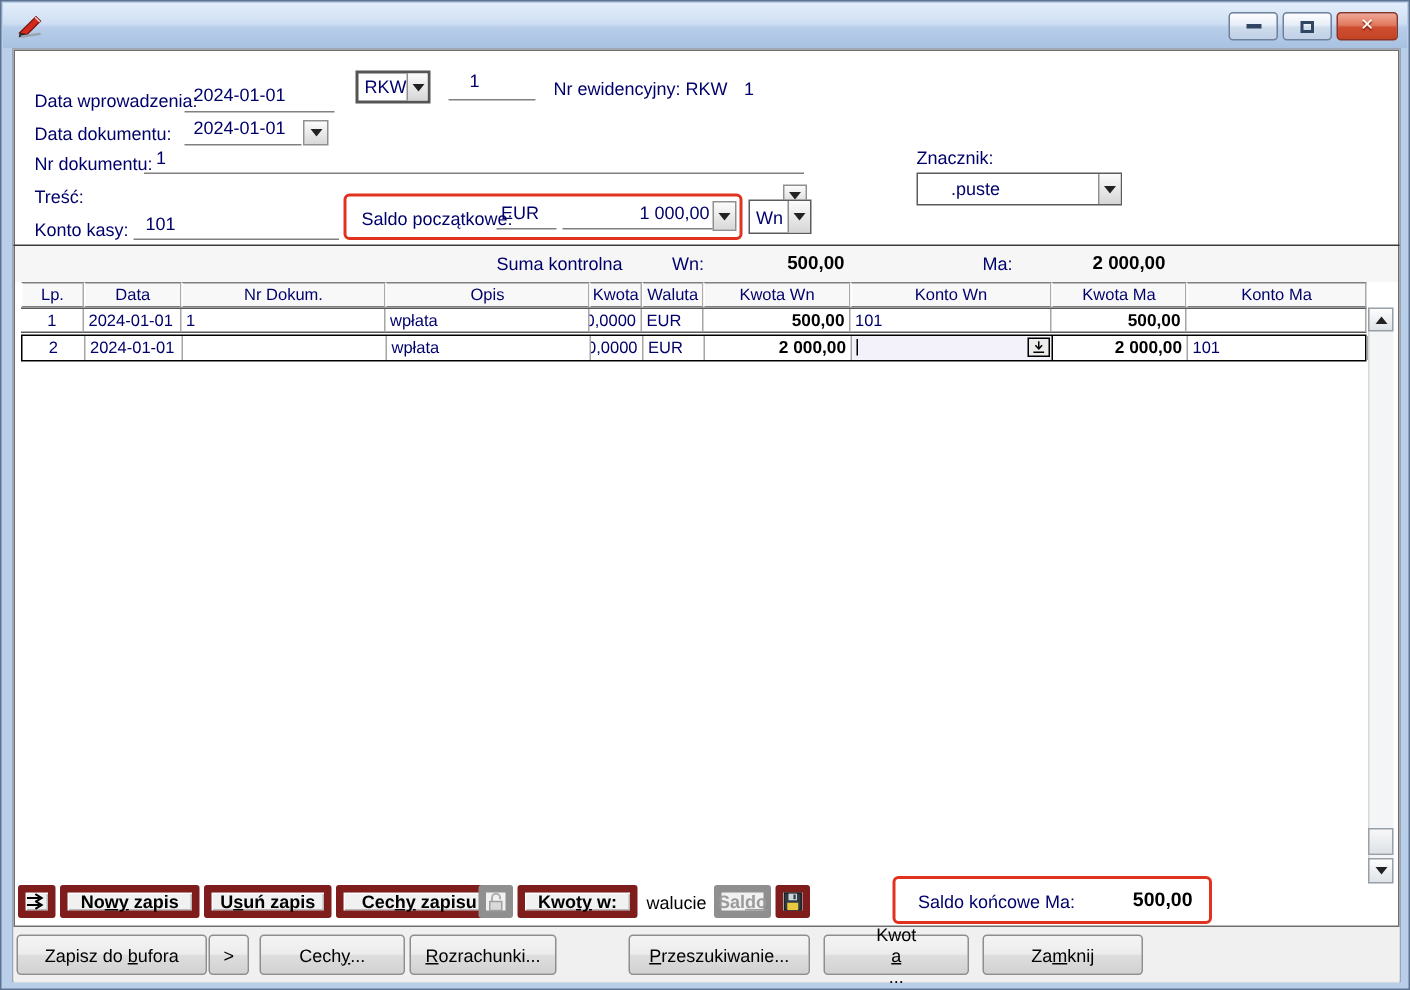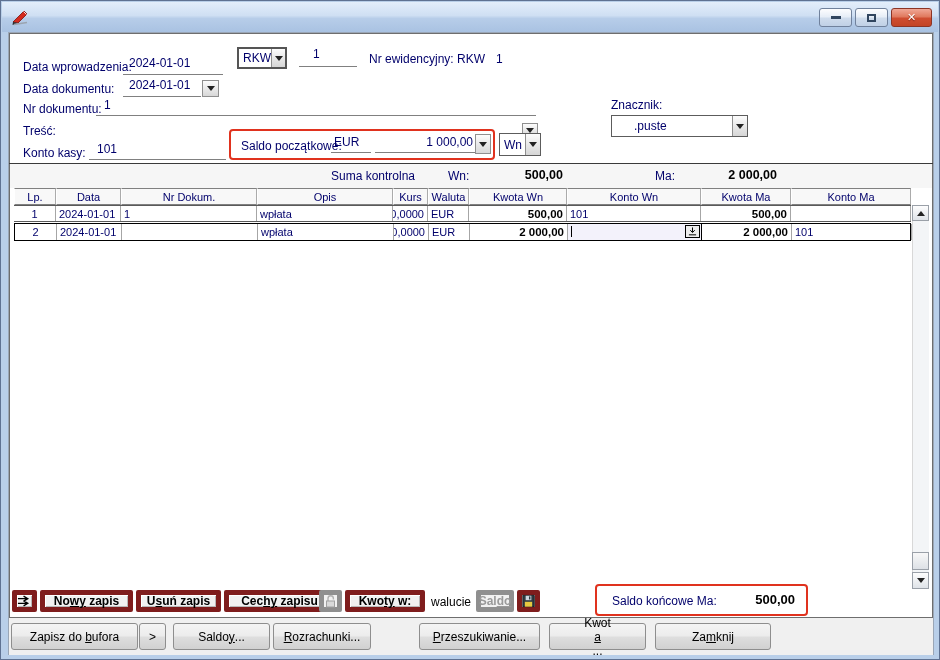--- a/index.html
+++ b/index.html
@@ -175,21 +175,21 @@
   <span class="suma-text" style="left:447px; top:168px;">Wn:</span>
   <span class="suma-amt" style="left:480px; top:167px; width:82px;">500,00</span>
   <span class="suma-text" style="left:654px; top:168px;">Ma:</span>
   <span class="suma-amt" style="left:690px; top:167px; width:86px;">2 000,00</span>
 
   <div class="grid-hdr">
     <div class="hcell">Lp.</div>
     <div class="hcell">Data</div>
     <div class="hcell">Nr Dokum.</div>
     <div class="hcell">Opis</div>
-    <div class="hcell">Kurs</div>
+    <div class="hcell">Kwota</div>
     <div class="hcell">Waluta</div>
     <div class="hcell">Kwota Wn</div>
     <div class="hcell">Konto Wn</div>
     <div class="hcell">Kwota Ma</div>
     <div class="hcell">Konto Ma</div>
   </div>
 
   <div class="grow r1">
     <div class="gcell center">1</div>
     <div class="gcell">2024-01-01</div>
@@ -259,19 +259,19 @@
     </svg>
   </div>
 
   <div class="hl-box" style="left:594px; top:583px; width:213px; height:32px;"></div>
   <span class="lbl" style="left:611px; top:593px;">Saldo końcowe Ma:</span>
   <span class="suma-amt" style="left:706px; top:591px; width:88px; font-size:13px;">500,00</span>
 
   <div class="bottom-strip"></div>
   <div class="w7-btn" style="left:10px; width:127px;"><span>Zapisz do </span><span class="acc">b</span><span>ufora</span></div>
   <div class="w7-btn" style="left:138px; width:27px;"><span>&gt;</span></div>
-  <div class="w7-btn" style="left:172px; width:97px;"><span>Saldo</span><span class="acc">y</span><span>...</span></div>
+  <div class="w7-btn" style="left:172px; width:97px;"><span>Cech</span><span class="acc">y</span><span>...</span></div>
   <div class="w7-btn" style="left:272px; width:98px;"><span></span><span class="acc">R</span><span>ozrachunki...</span></div>
   <div class="w7-btn" style="left:418px; width:121px;"><span></span><span class="acc">P</span><span>rzeszukiwanie...</span></div>
   <div class="w7-btn" style="left:548px; width:97px;flex-direction:column;"><span>Kwot</span><span class="acc">a</span><span>...</span></div>
-  <div class="w7-btn" style="left:654px; width:116px;"><span>Za</span><span class="acc">m</span><span>knij</span></div>
+  <div class="w7-btn" style="left:654px; width:107px;"><span>Za</span><span class="acc">m</span><span>knij</span></div>
 
 </div>
 
 </body></html>

